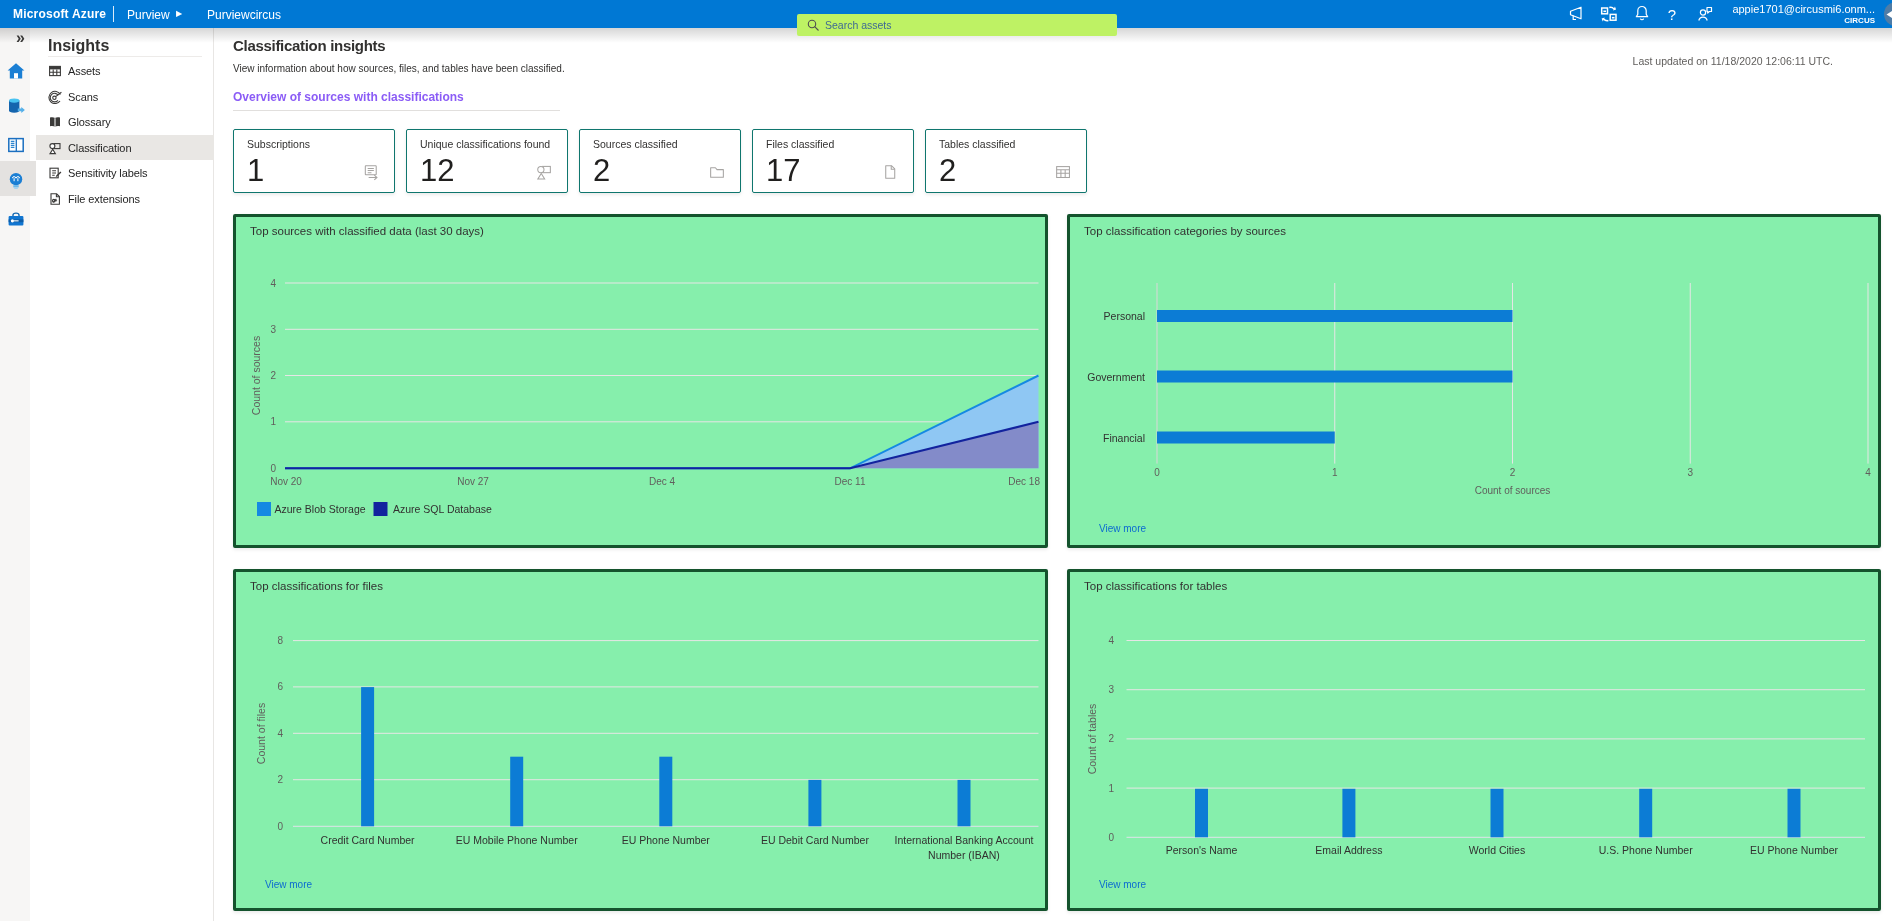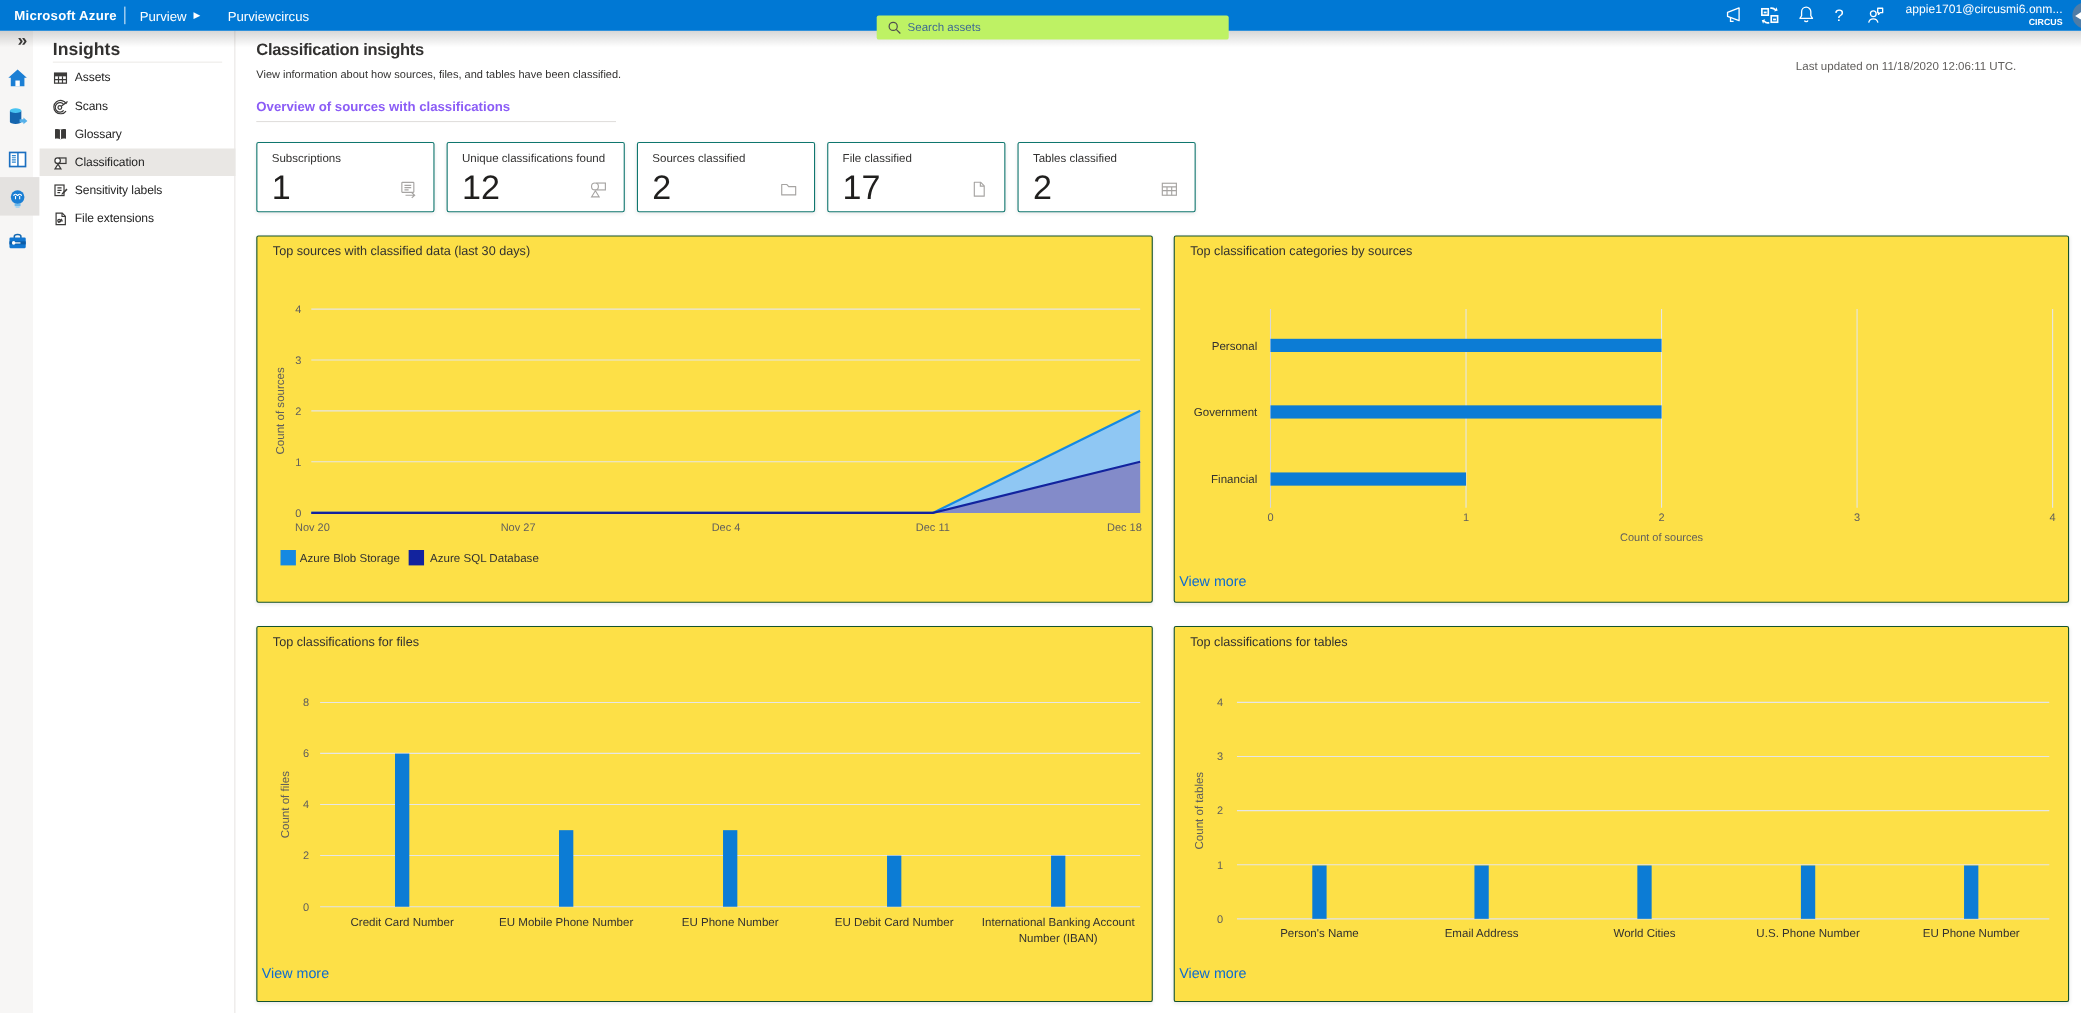--- a/index.html
+++ b/index.html
@@ -49,24 +49,24 @@
 #ovwline { position:absolute; left:19px; top:82px; width:327px; height:1px; background:#e1dfdd; }
 
 
 .card { position:absolute; top:101px; width:162px; height:64px; background:#fff;
   border:1px solid #0f766e; box-shadow:0 1.2px 3.6px rgba(0,0,0,.08); border-radius:2px; }
 .card .ct { position:absolute; left:13px; top:8px; font-size:10.5px; color:#323130; }
 .card .cv { position:absolute; left:13px; top:23px; font-size:31px; color:#201f1e; }
 .card .cic { position:absolute; right:14px; top:33px; width:18px; height:18px; }
 
 
-.panel { position:absolute; background:#fde047; border:1px solid #14532d;
+.panel { position:absolute; background:#86efac; border:3px solid #14532d;
   box-shadow:0 1.2px 3.6px rgba(0,0,0,.08); border-radius:2px; }
 .panel .pt { position:absolute; left:14px; top:8px; font-size:11.5px; font-weight:normal; color:#323130; }
-.vm { position:absolute; left:4px; font-size:13px; color:#0d6bd0; }
+.vm { position:absolute; left:29px; font-size:10px; color:#0d6bd0; }
 svg text { font-family:"Liberation Sans", sans-serif; }
 </style>
 </head>
 <body>
 
 <div id="topbar">
   <span class="brand">Microsoft Azure</span>
   <span class="pipe"></span>
   <span class="crumb" style="left:127px;">Purview</span>
   <span class="caret" style="left:176px;">▶</span>
@@ -250,21 +250,21 @@
     </svg>
   </div>
   <div class="card" style="left:365px;">
     <div class="ct">Sources classified</div>
     <div class="cv">2</div>
     <svg class="cic" viewBox="0 0 19 19">
       <path d="M2.8 15 V5 h5 l1.7 2 h6.7 V15 Z" fill="none" stroke="#a6a4a2" stroke-width="1.1" stroke-linejoin="round"></path>
     </svg>
   </div>
   <div class="card" style="left:538px;">
-    <div class="ct">File classified</div>
+    <div class="ct">Files classified</div>
     <div class="cv">17</div>
     <svg class="cic" viewBox="0 0 19 19">
       <g fill="none" stroke="#a6a4a2" stroke-width="1.1">
         <path d="M5 2.8 H11 L14.5 6.3 V16.2 H5 Z" stroke-linejoin="round"></path>
         <path d="M10.8 2.9 V6.5 H14.4"></path>
       </g>
     </svg>
   </div>
   <div class="card" style="left:711px;">
     <div class="ct">Tables classified</div>

